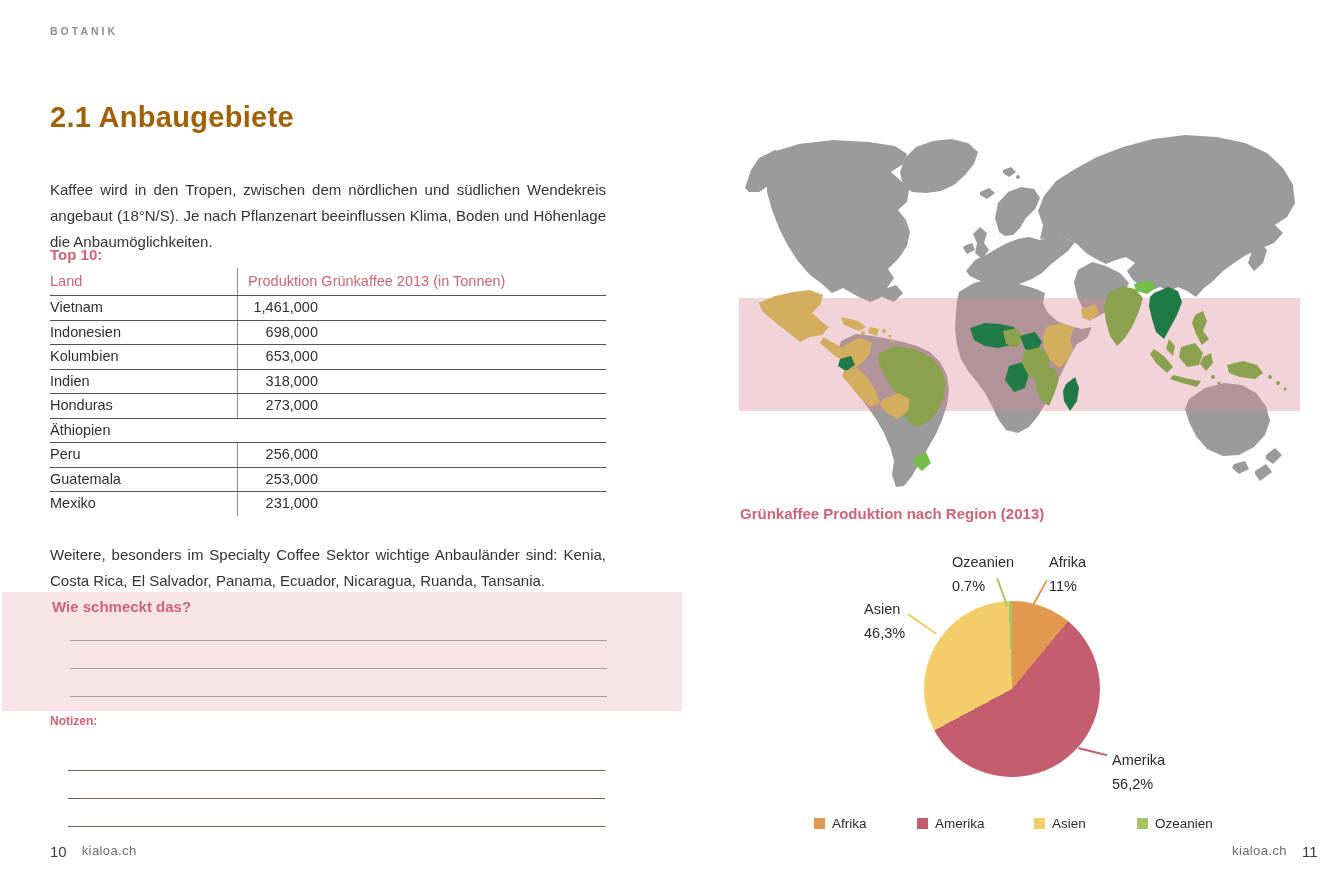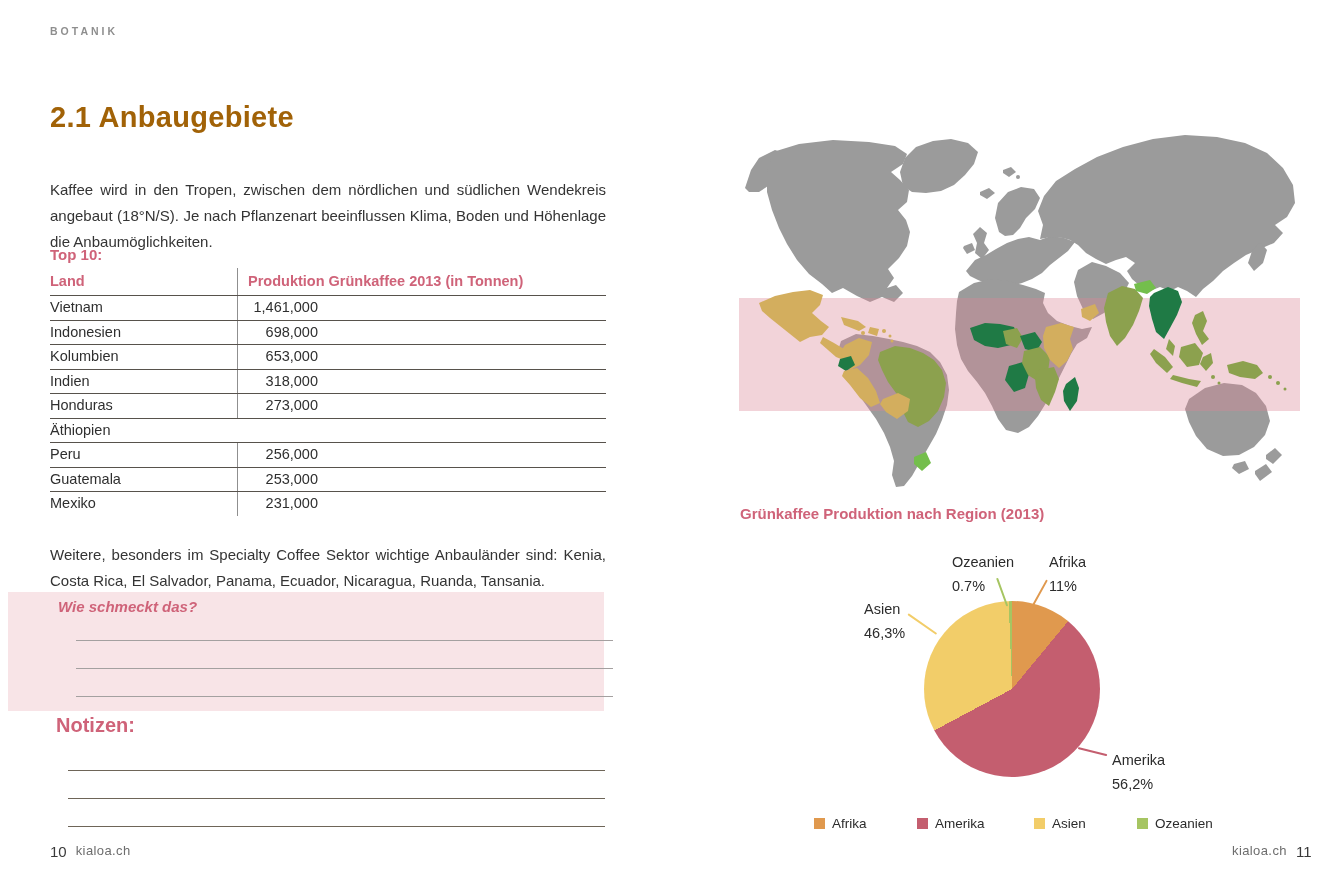--- a/index.html
+++ b/index.html
@@ -13,32 +13,32 @@
   
   .eyebrow{left:50px;top:25px;font-size:10.5px;font-weight:bold;letter-spacing:3px;color:#8e8e8e;}
   .page-title{left:50px;top:101px;font-size:29px;font-weight:bold;color:#a16207;letter-spacing:.3px;}
   .intro{left:50px;top:177px;width:556px;font-size:15px;line-height:26px;text-align:justify;color:#343434;}
   .top10{left:50px;top:246px;font-size:15px;font-weight:bold;color:var(--accent);}
   .tbl{left:50px;top:268px;width:556px;font-size:14.5px;color:#2f2f2f;}
   .trow{display:flex;border-bottom:1px solid #57524c;}
   .trow:last-child{border-bottom:none;}
   .tc1{width:187px;padding:3px 0 4px;line-height:16.5px;}
   .tc2{flex:1;border-left:1px solid #8f8f8f;padding:3px 0 4px 10px;line-height:16.5px;}
-  .thead .tc1,.thead .tc2{color:var(--accent);font-weight:bold;padding:5px 0 6px;padding-left:0;line-height:16px;}
+  .thead .tc1,.thead .tc2{color:var(--accent);font-weight:normal;padding:5px 0 6px;padding-left:0;line-height:16px;}
   .thead .tc2{padding-left:10px;}
   .num{display:inline-block;min-width:70px;text-align:right;}
   .more{left:50px;top:542px;width:556px;font-size:15px;line-height:26px;text-align:justify;color:#343434;}
-  .taste-box{left:8px;top:592px;width:596px;height:119px;background:var(--taste_box_bg);font-style:italic;}
+  .taste-box{left:2px;top:592px;width:680px;height:119px;background:var(--taste_box_bg);}
   .taste-head{position:absolute;left:50px;top:6px;font-size:15px;font-weight:bold;color:var(--accent);}
   .wline{position:absolute;left:68px;width:537px;height:0;border-bottom:1px solid #a4a0a0;}
   .taste-box .wline.l1{top:48px;} .taste-box .wline.l2{top:76px;} .taste-box .wline.l3{top:104px;}
-  .notes-head{left:56px;top:714px;font-size:20px;font-weight:bold;color:var(--accent);}
+  .notes-head{left:50px;top:714px;font-size:12px;font-weight:bold;color:var(--accent);}
   .nline{position:absolute;left:68px;width:537px;height:0;border-bottom:1px solid #6e6558;}
   .nline.l1{top:770px;} .nline.l2{top:798px;} .nline.l3{top:826px;}
-  .footer{top:843px;display:flex;align-items:flex-end;gap:9px;}
+  .footer{top:843px;display:flex;align-items:flex-end;gap:15px;}
   .footer .pno{font-size:15px;color:#3a3a3a;}
   .footer .site{font-size:13px;color:#6d6d6d;letter-spacing:.4px;padding-bottom:2px;}
   .footer-left{left:50px;}
   .footer-right{left:1232px;}
   
   .map-wrap{left:737px;top:130px;width:568px;height:360px;}
   .m-land{fill:var(--map_land);}
   .m-tan{fill:var(--map_tan);}
   .m-olive{fill:var(--map_olive);}
   .m-dg{fill:var(--map_darkgreen);}

